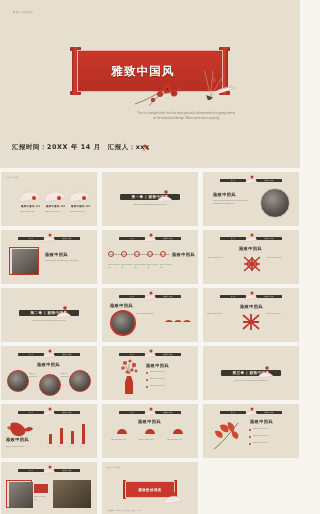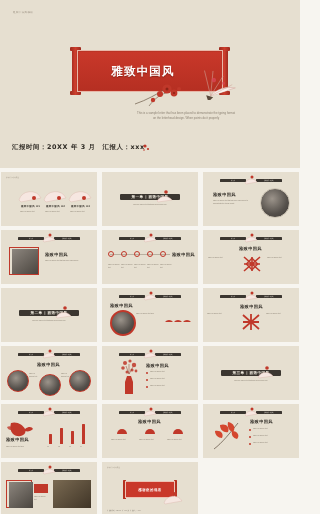--- a/index.html
+++ b/index.html
@@ -186,21 +186,21 @@
       </g>
       <g fill="#8f2417">
           <circle cx="34" cy="11" r="1.5"></circle>
           <circle cx="41" cy="15" r="1.1"></circle>
         </g>
     </svg>
 
     <div class="hero-sub">This is a sample letter that has been placed to demonstrate the typing format on the letterhead design. When points do it properly</div>
 
     <div class="hero-meta">
-      <span>汇报时间：</span><span>20XX 年 3 月</span><span class="sp"></span><span>汇报人：</span><span>xxx</span>
+      <span>汇报时间：</span><span>20XX 年 14 月</span><span class="sp"></span><span>汇报人：</span><span>xxx</span>
     </div>
 
     <svg class="hero-petal" viewBox="0 0 12 12">
       <circle cx="5" cy="4" r="1.6" fill="#c0382a"></circle>
         <circle cx="8" cy="7" r="1.1" fill="#c0382a"></circle>
       <circle cx="4" cy="8" r=".8" fill="#c0382a"></circle>
     </svg>
   </div>
 
   <div class="grid">

